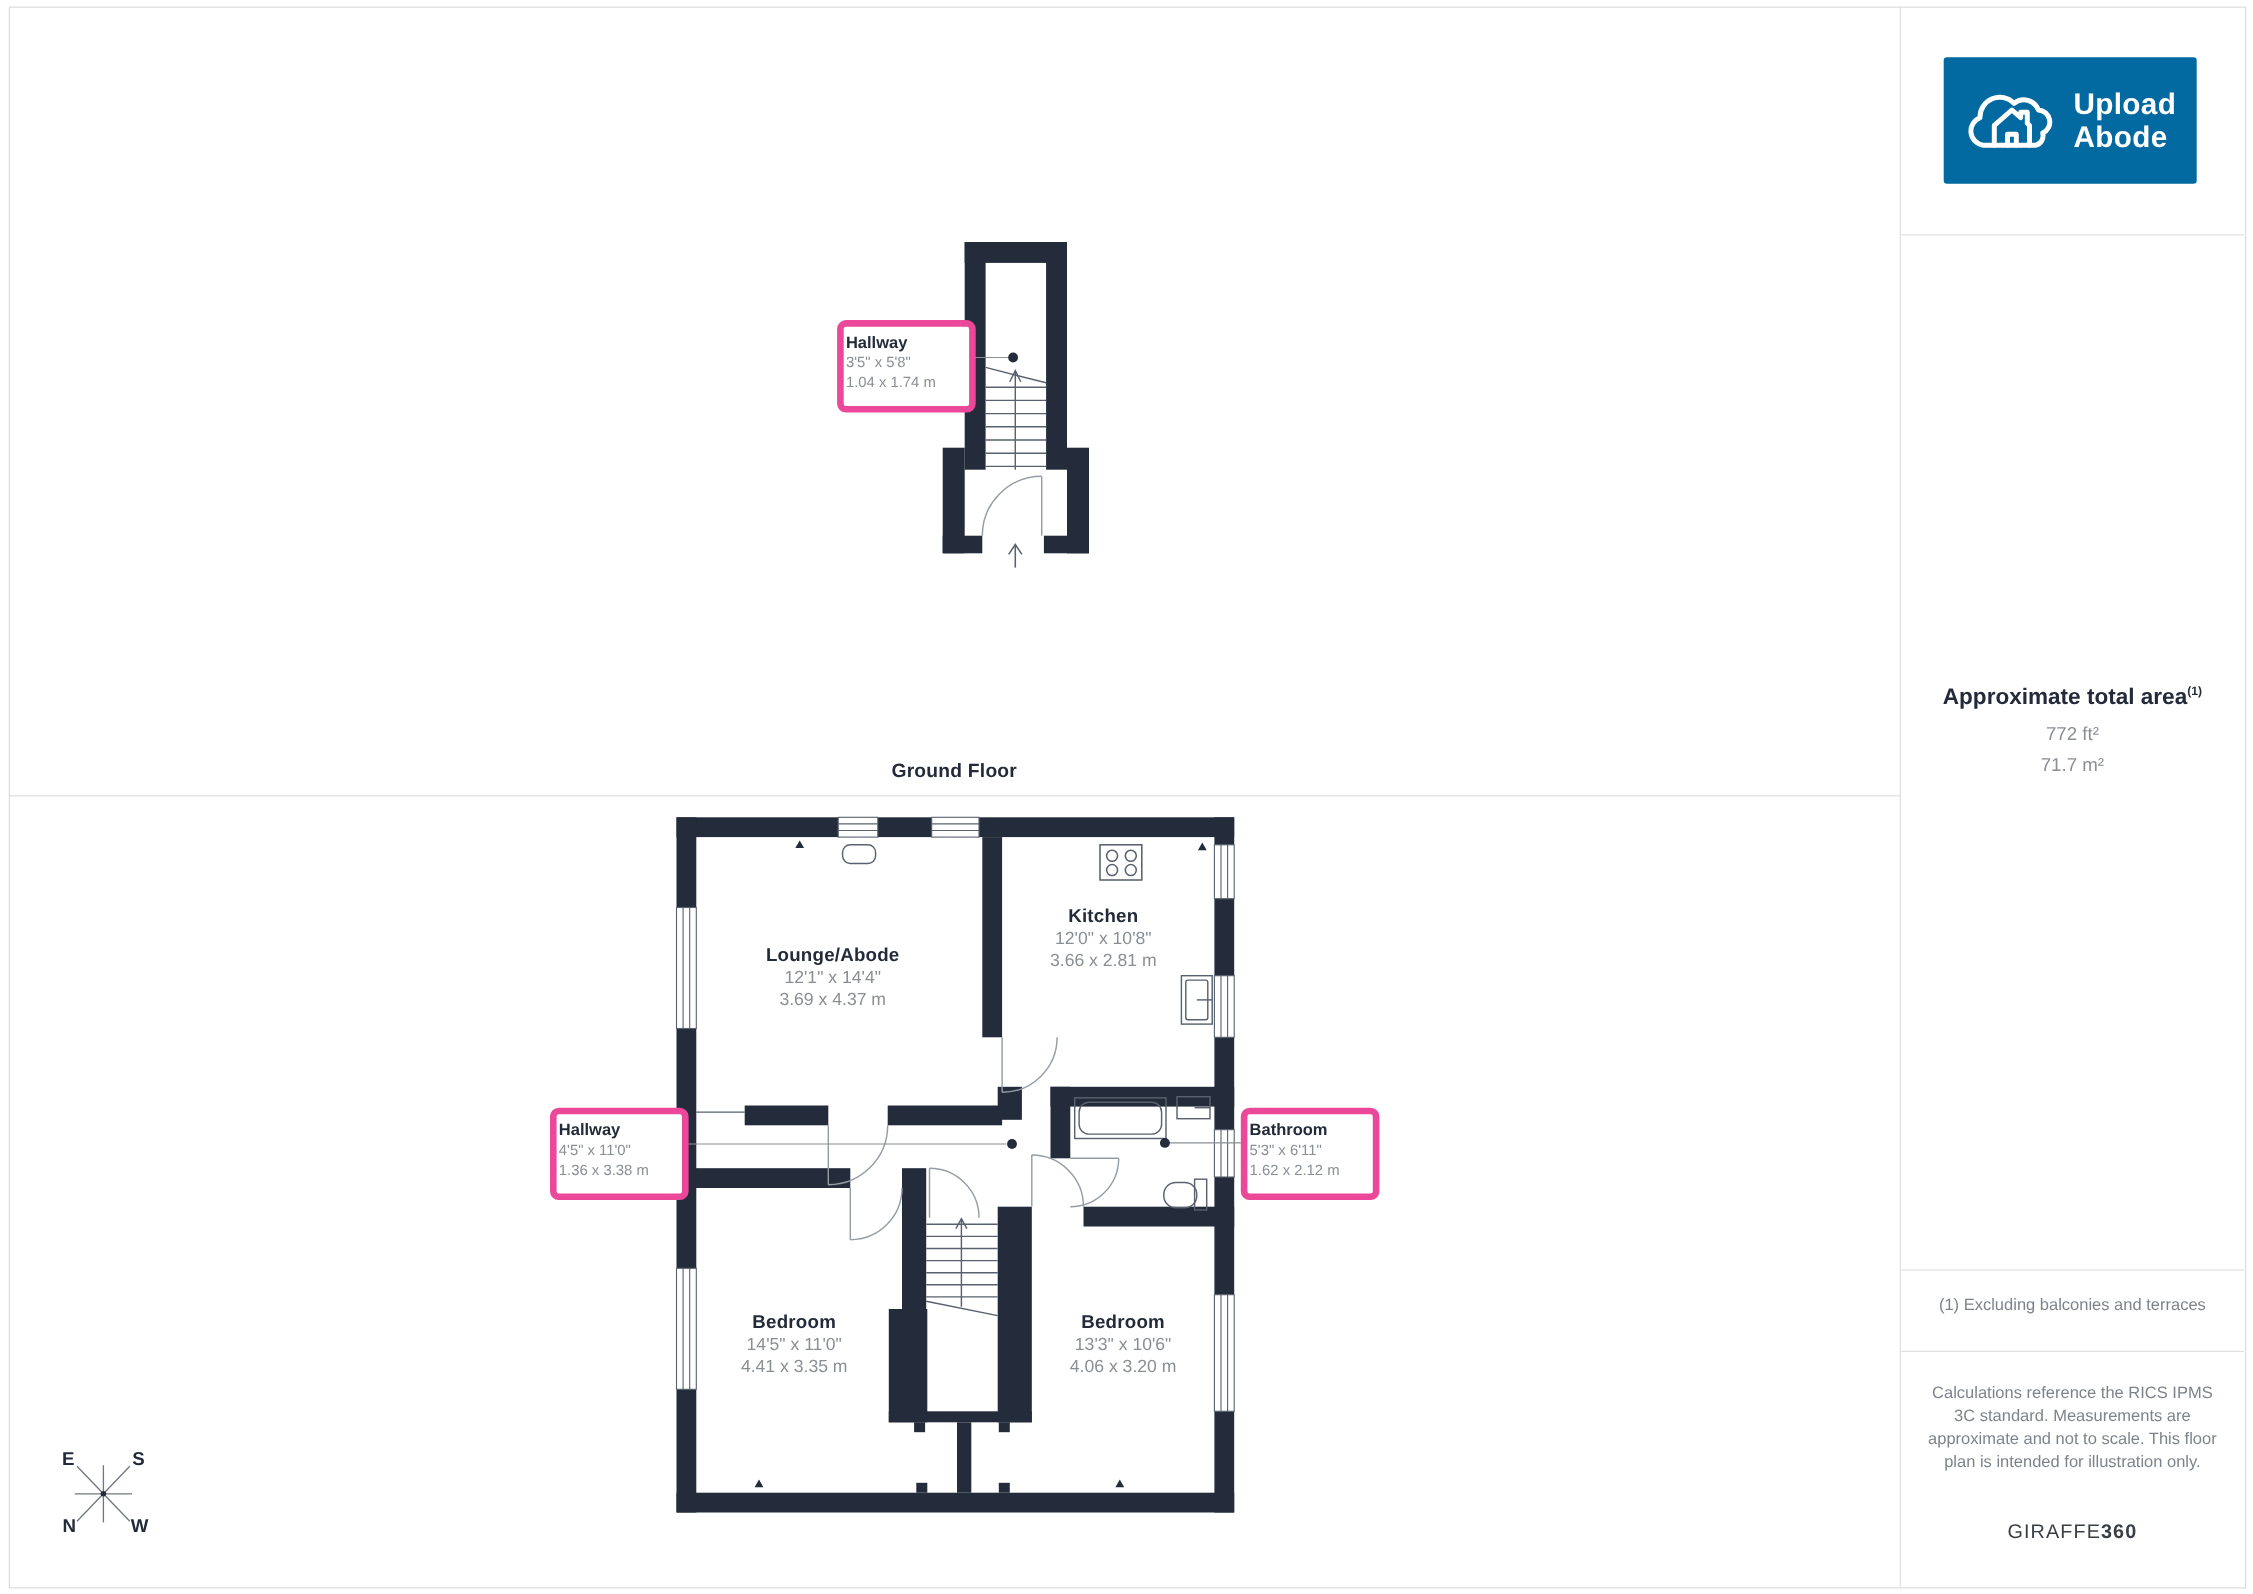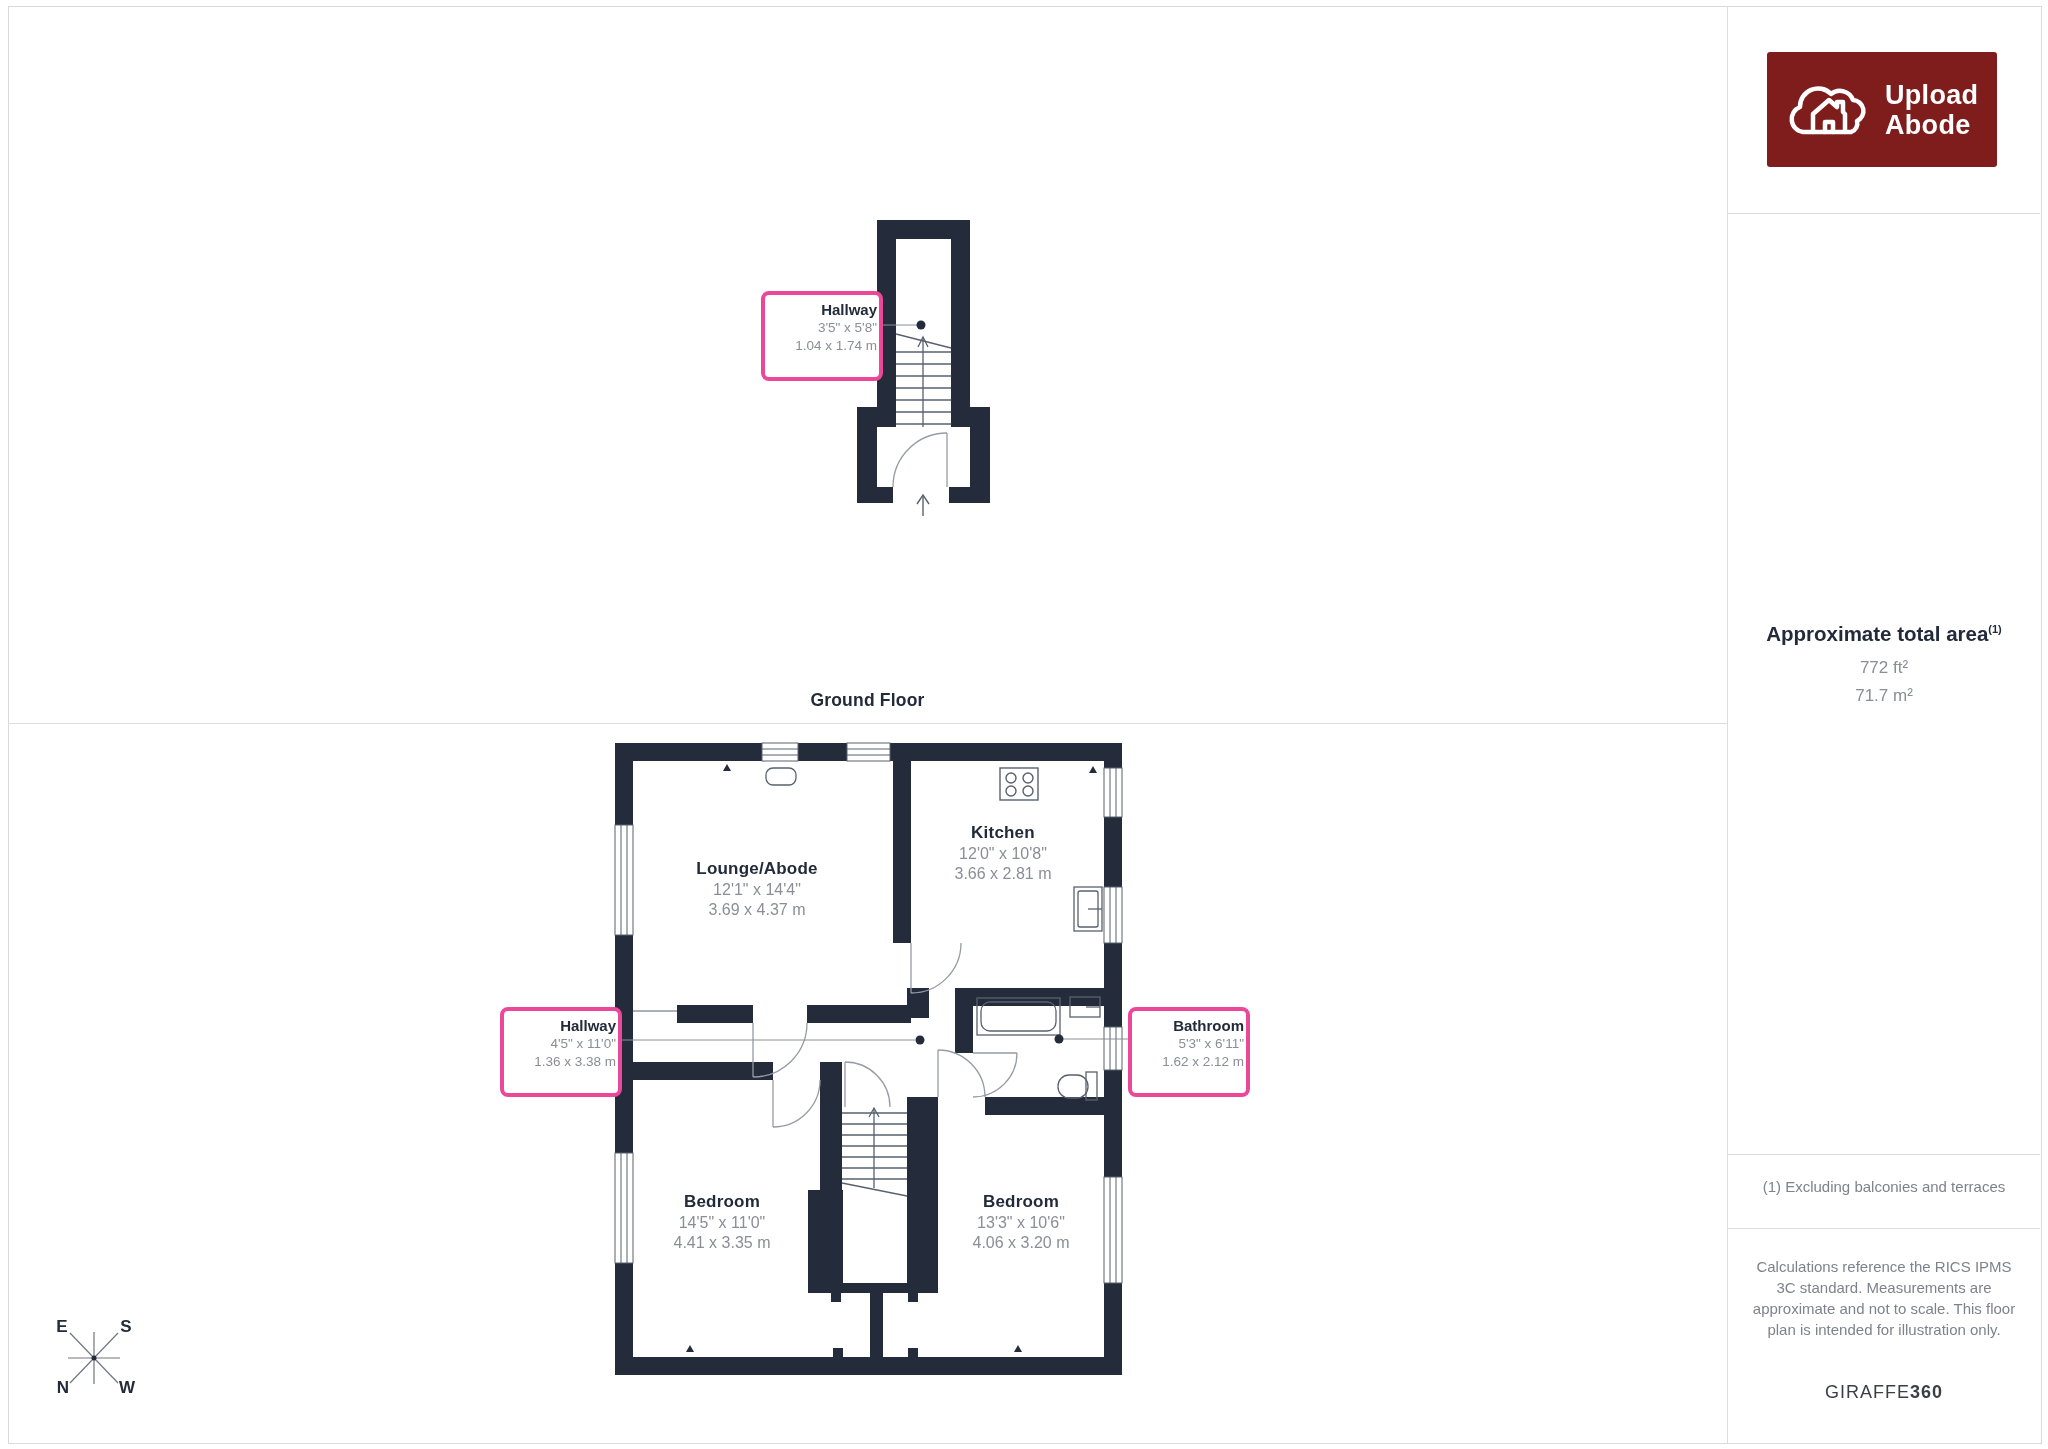--- a/index.html
+++ b/index.html
@@ -13,26 +13,26 @@
   .hdiv.sb1{left:1728px;top:213px;width:312px;}
   .hdiv.sb2{left:1728px;top:1154px;width:312px;}
   .hdiv.sb3{left:1728px;top:1228px;width:312px;}
   svg.canvas{position:absolute;left:0;top:0;}
   
   .section-label{position:absolute;left:8px;width:1719px;text-align:center;
      font-size:17.5px;font-weight:bold;color:#232B3A;letter-spacing:.2px;}
   .room-label{position:absolute;transform:translate(-50%,-50%);text-align:center;white-space:nowrap;}
   .room-label .rname{font-size:17px;font-weight:bold;color:#232B3A;line-height:22px;letter-spacing:.2px;}
   .room-label .rdim{font-size:16px;color:#8A8E95;line-height:20px;}
-  .callout{position:absolute;width:110px;background:#fff;border:4px solid #ec4899;
-     border-radius:8px;padding:5px 2px 22px;text-align:right;z-index:3;}
+  .callout{position:absolute;width:110px;background:#fff;border:6px solid #ec4899;
+     border-radius:8px;padding:5px 2px 12px;text-align:left;z-index:3;}
   .callout .rname{font-size:15px;font-weight:bold;color:#232B3A;line-height:19px;}
   .callout .rdim{font-size:13.5px;color:#8A8E95;line-height:18px;white-space:nowrap;}
   
-  .logo{position:absolute;left:1767px;top:52px;width:230px;height:115px;background:#7f1d1d;
+  .logo{position:absolute;left:1767px;top:52px;width:230px;height:115px;background:#0369a1;
         border-radius:3px;display:flex;align-items:center;}
   .logo-text{color:#fff;font-weight:bold;font-size:27px;line-height:30px;letter-spacing:.3px;}
   .sb-center{position:absolute;left:1728px;width:312px;text-align:center;}
   .area-head{top:622px;font-size:20.5px;font-weight:bold;color:#232B3A;}
   .area-head sup{font-size:11px;}
   .area-val{font-size:17px;color:#8A8E95;}
   .fnote{top:1178px;font-size:15px;color:#7E838B;}
   .disclaimer{position:absolute;left:1748px;top:1256px;width:272px;text-align:center;
      font-size:15px;line-height:21px;color:#7E838B;}
   .giraffe{top:1382px;font-size:18px;color:#3A3F46;letter-spacing:1px;}

